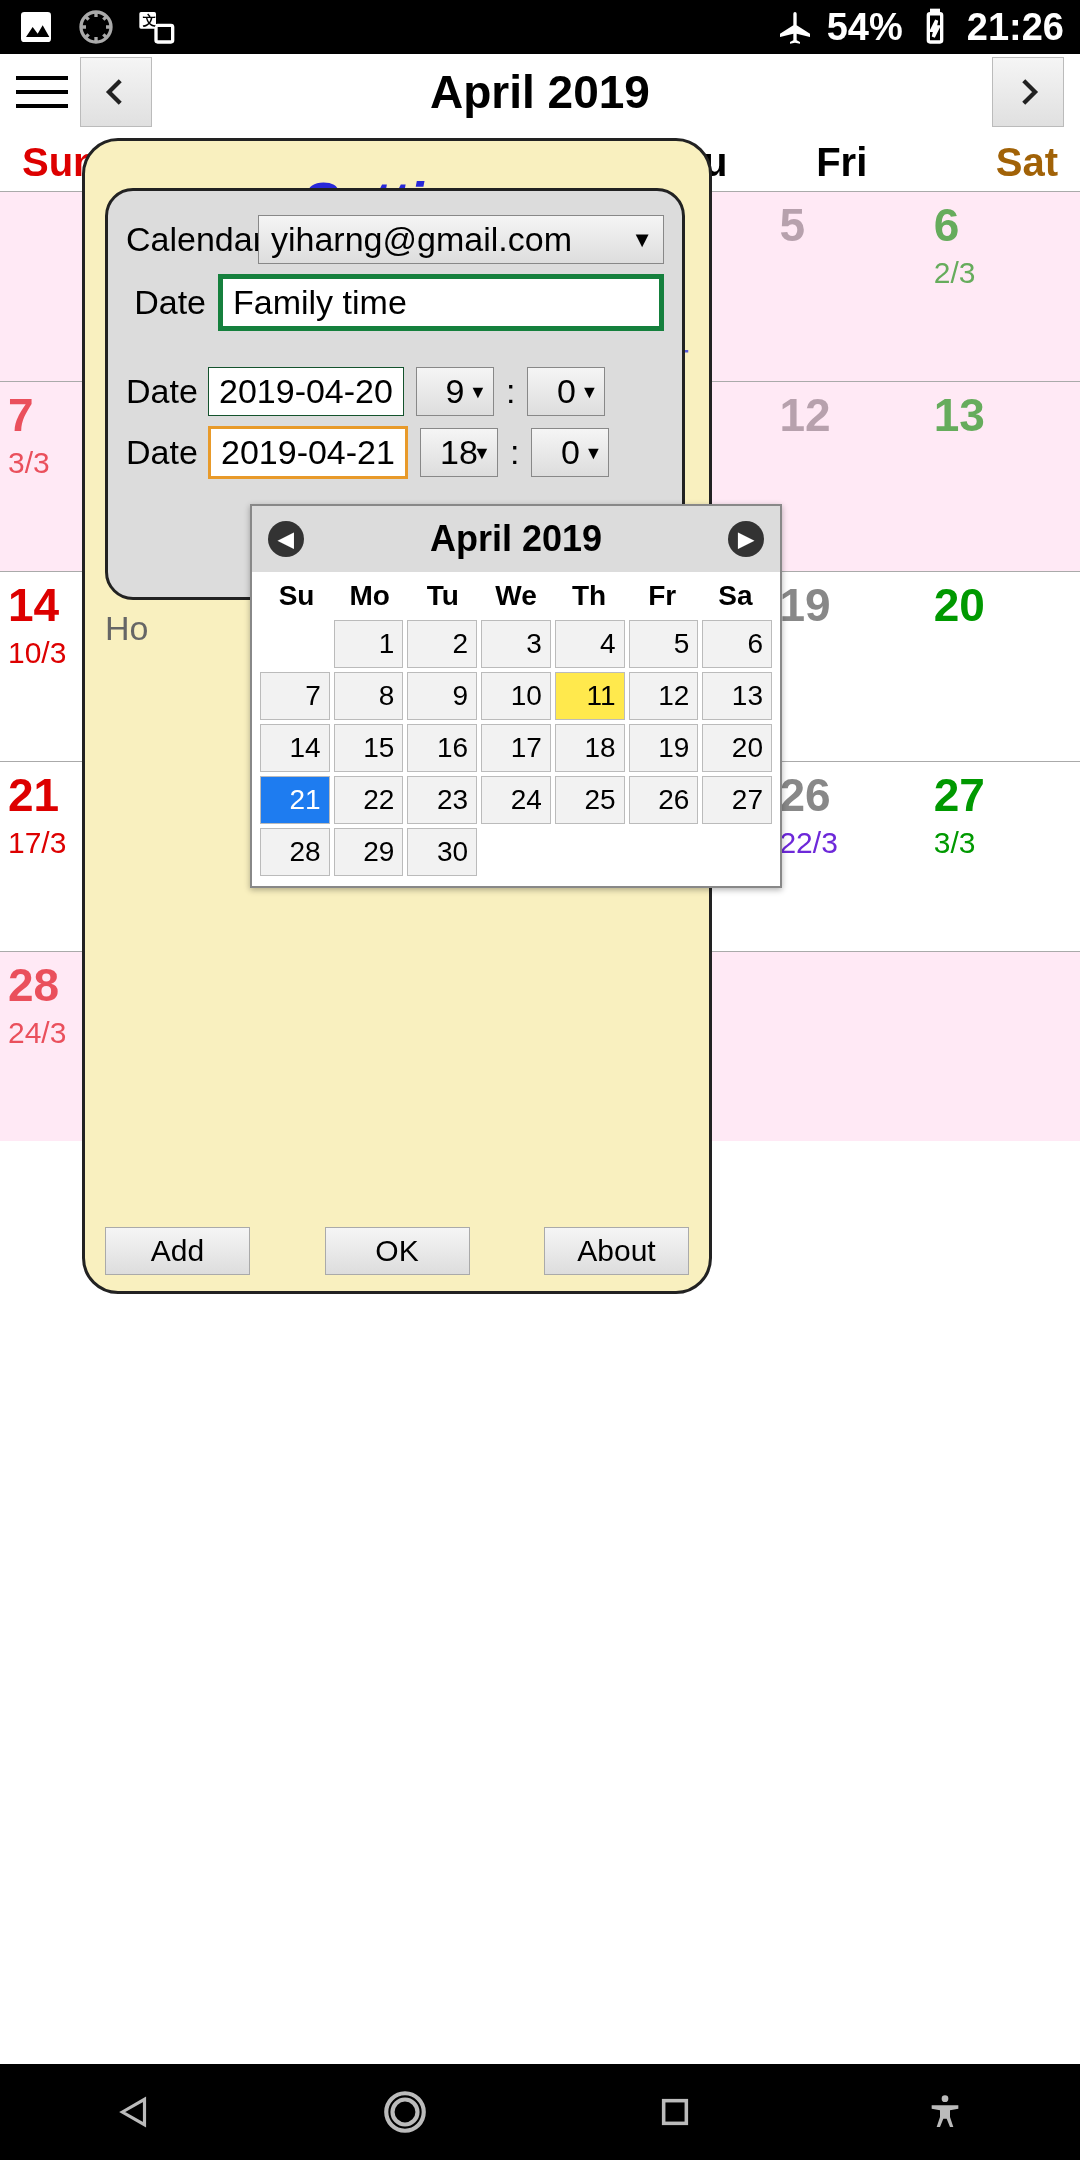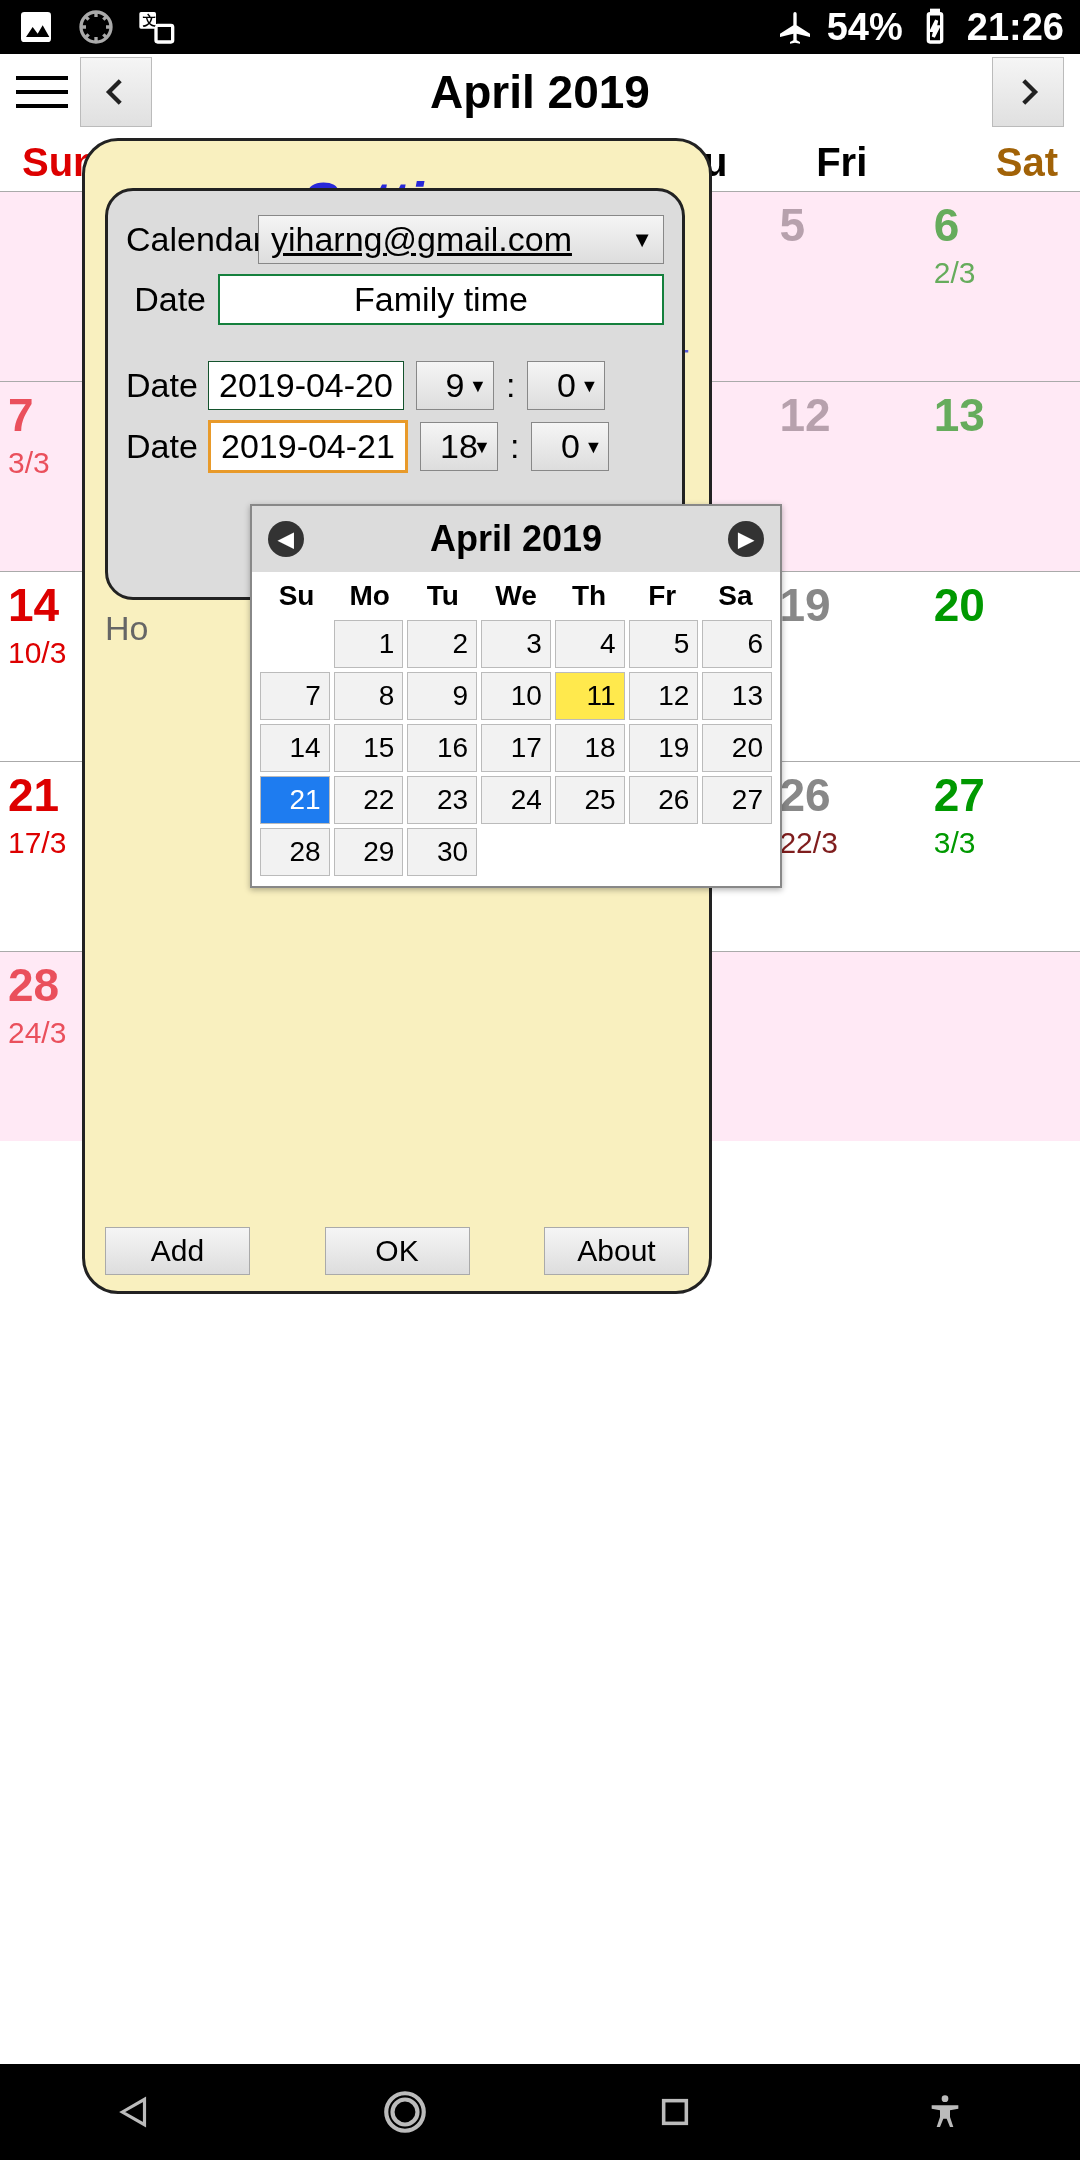--- a/index.html
+++ b/index.html
@@ -25,21 +25,21 @@
   .dow { font-size: 40px; font-weight: 700; text-align: center; }
   .dow.sun { color: #d00; text-align: left; padding-left: 10px; }
   .dow.sat { color: #a16207; text-align: right; padding-right: 10px; }
   .grid-body { position: relative; }
   .week-row { display: grid; grid-template-columns: repeat(7,1fr); height: 190px; border-top: 1px solid #aaa; }
   .week-row:first-child { border-top: 1px solid #aaa; }
   .cell { padding: 6px 8px; position: relative; }
   .dnum { font-size: 46px; font-weight: 700; color: #888; }
   .sun .dnum { color: #d00; }
   .sat .dnum { color: #090; }
-  .lunar { font-size: 30px; color: #7f1d1d; margin-top: 4px; }
+  .lunar { font-size: 30px; color: #6d28d9; margin-top: 4px; }
   .sun .lunar { color: #d00; }
   .sat .lunar { color: #090; }
   .pink-overlay { position:absolute; inset:0; background: rgba(255,200,230,0.4); }
   .hl { position: absolute; inset: 0; background: #3a7cff; opacity: 0.35; z-index: -1; }
 
   
   .setting-modal { position: absolute; left: 82px; top: 8px; width: 630px; height: 1156px; background: #f9f0bf; border: 3px solid #222; border-radius: 36px; padding: 20px; z-index: 5; }
   .setting-title { text-align: center; font-size: 56px; font-weight: 800; color: #2828d8; font-style: italic; margin-top: 8px; }
   .setting-tabs { display: flex; margin-top: 24px; }
   .setting-tab { flex: 1; text-align: center; font-size: 36px; font-weight: 700; color: #5a5ad8; padding: 4px; }
@@ -47,23 +47,23 @@
   .setting-row { display: flex; gap: 10px; align-items: center; flex-wrap: wrap; }
   .setting-sel { background: #ddd; border: 1px solid #888; padding: 2px 14px; }
   .setting-link { color: #5a5ad8; }
   .setting-buttons { position: absolute; bottom: 16px; left: 20px; right: 20px; display: flex; justify-content: space-between; }
   .setting-buttons .btn { width: 145px; height: 48px; background: linear-gradient(#f5f5f5,#ddd); border: 1px solid #aaa; font-size: 30px; display: flex; align-items: center; justify-content: center; }
 
   
   .event-form { position: absolute; left: 105px; top: 58px; width: 580px; height: 412px; background: #dcdcdc; border: 3px solid #222; border-radius: 28px; padding: 14px 18px; z-index: 10; font-size: 34px; }
   .ef-row { display: flex; align-items: center; gap: 12px; margin: 10px 0; }
   .ef-label { width: 120px; text-align: right; }
-  .ef-select { background: linear-gradient(#f5f5f5,#ddd); border: 1px solid #888; padding: 4px 40px 4px 12px; position: relative; text-decoration: underline; }
+  .ef-select { background: linear-gradient(#f5f5f5,#ddd); border: 1px solid #888; padding: 4px 40px 4px 12px; position: relative; }
   .ef-select::after { content: "▼"; position: absolute; right: 10px; top: 50%; transform: translateY(-50%); font-size: 22px; }
-  .ef-input { background: #fff; border: 2px solid #15803d; padding: 4px 10px; min-width: 260px; text-align: center; }
+  .ef-input { background: #fff; border: 5px solid #15803d; padding: 4px 10px; min-width: 260px; }
   .ef-date { background: #fff; border: 1px solid #14532d; padding: 4px 10px; min-width: 170px; text-align: center; }
   .ef-date.active { border: 3px solid #e89a2a; }
   .ef-time { background: linear-gradient(#f5f5f5,#ddd); border: 1px solid #888; width: 78px; text-align: center; padding: 4px 0; position: relative; }
   .ef-time::after { content: "▼"; position: absolute; right: 6px; top: 50%; transform: translateY(-50%); font-size: 18px; }
   .ef-to { text-align: center; flex: 1; }
 
   
   .datepicker { position: absolute; left: 250px; top: 374px; width: 532px; background: #fff; border: 2px solid #888; z-index: 20; box-shadow: 0 2px 6px rgba(0,0,0,0.3); }
   .dp-head { background: #dcdcdc; padding: 12px 16px; display: flex; align-items: center; font-size: 36px; font-weight: 600; }
   .dp-nav { width: 36px; height: 36px; border-radius: 18px; background: #333; color: #fff; display: flex; align-items: center; justify-content: center; font-size: 20px; }

